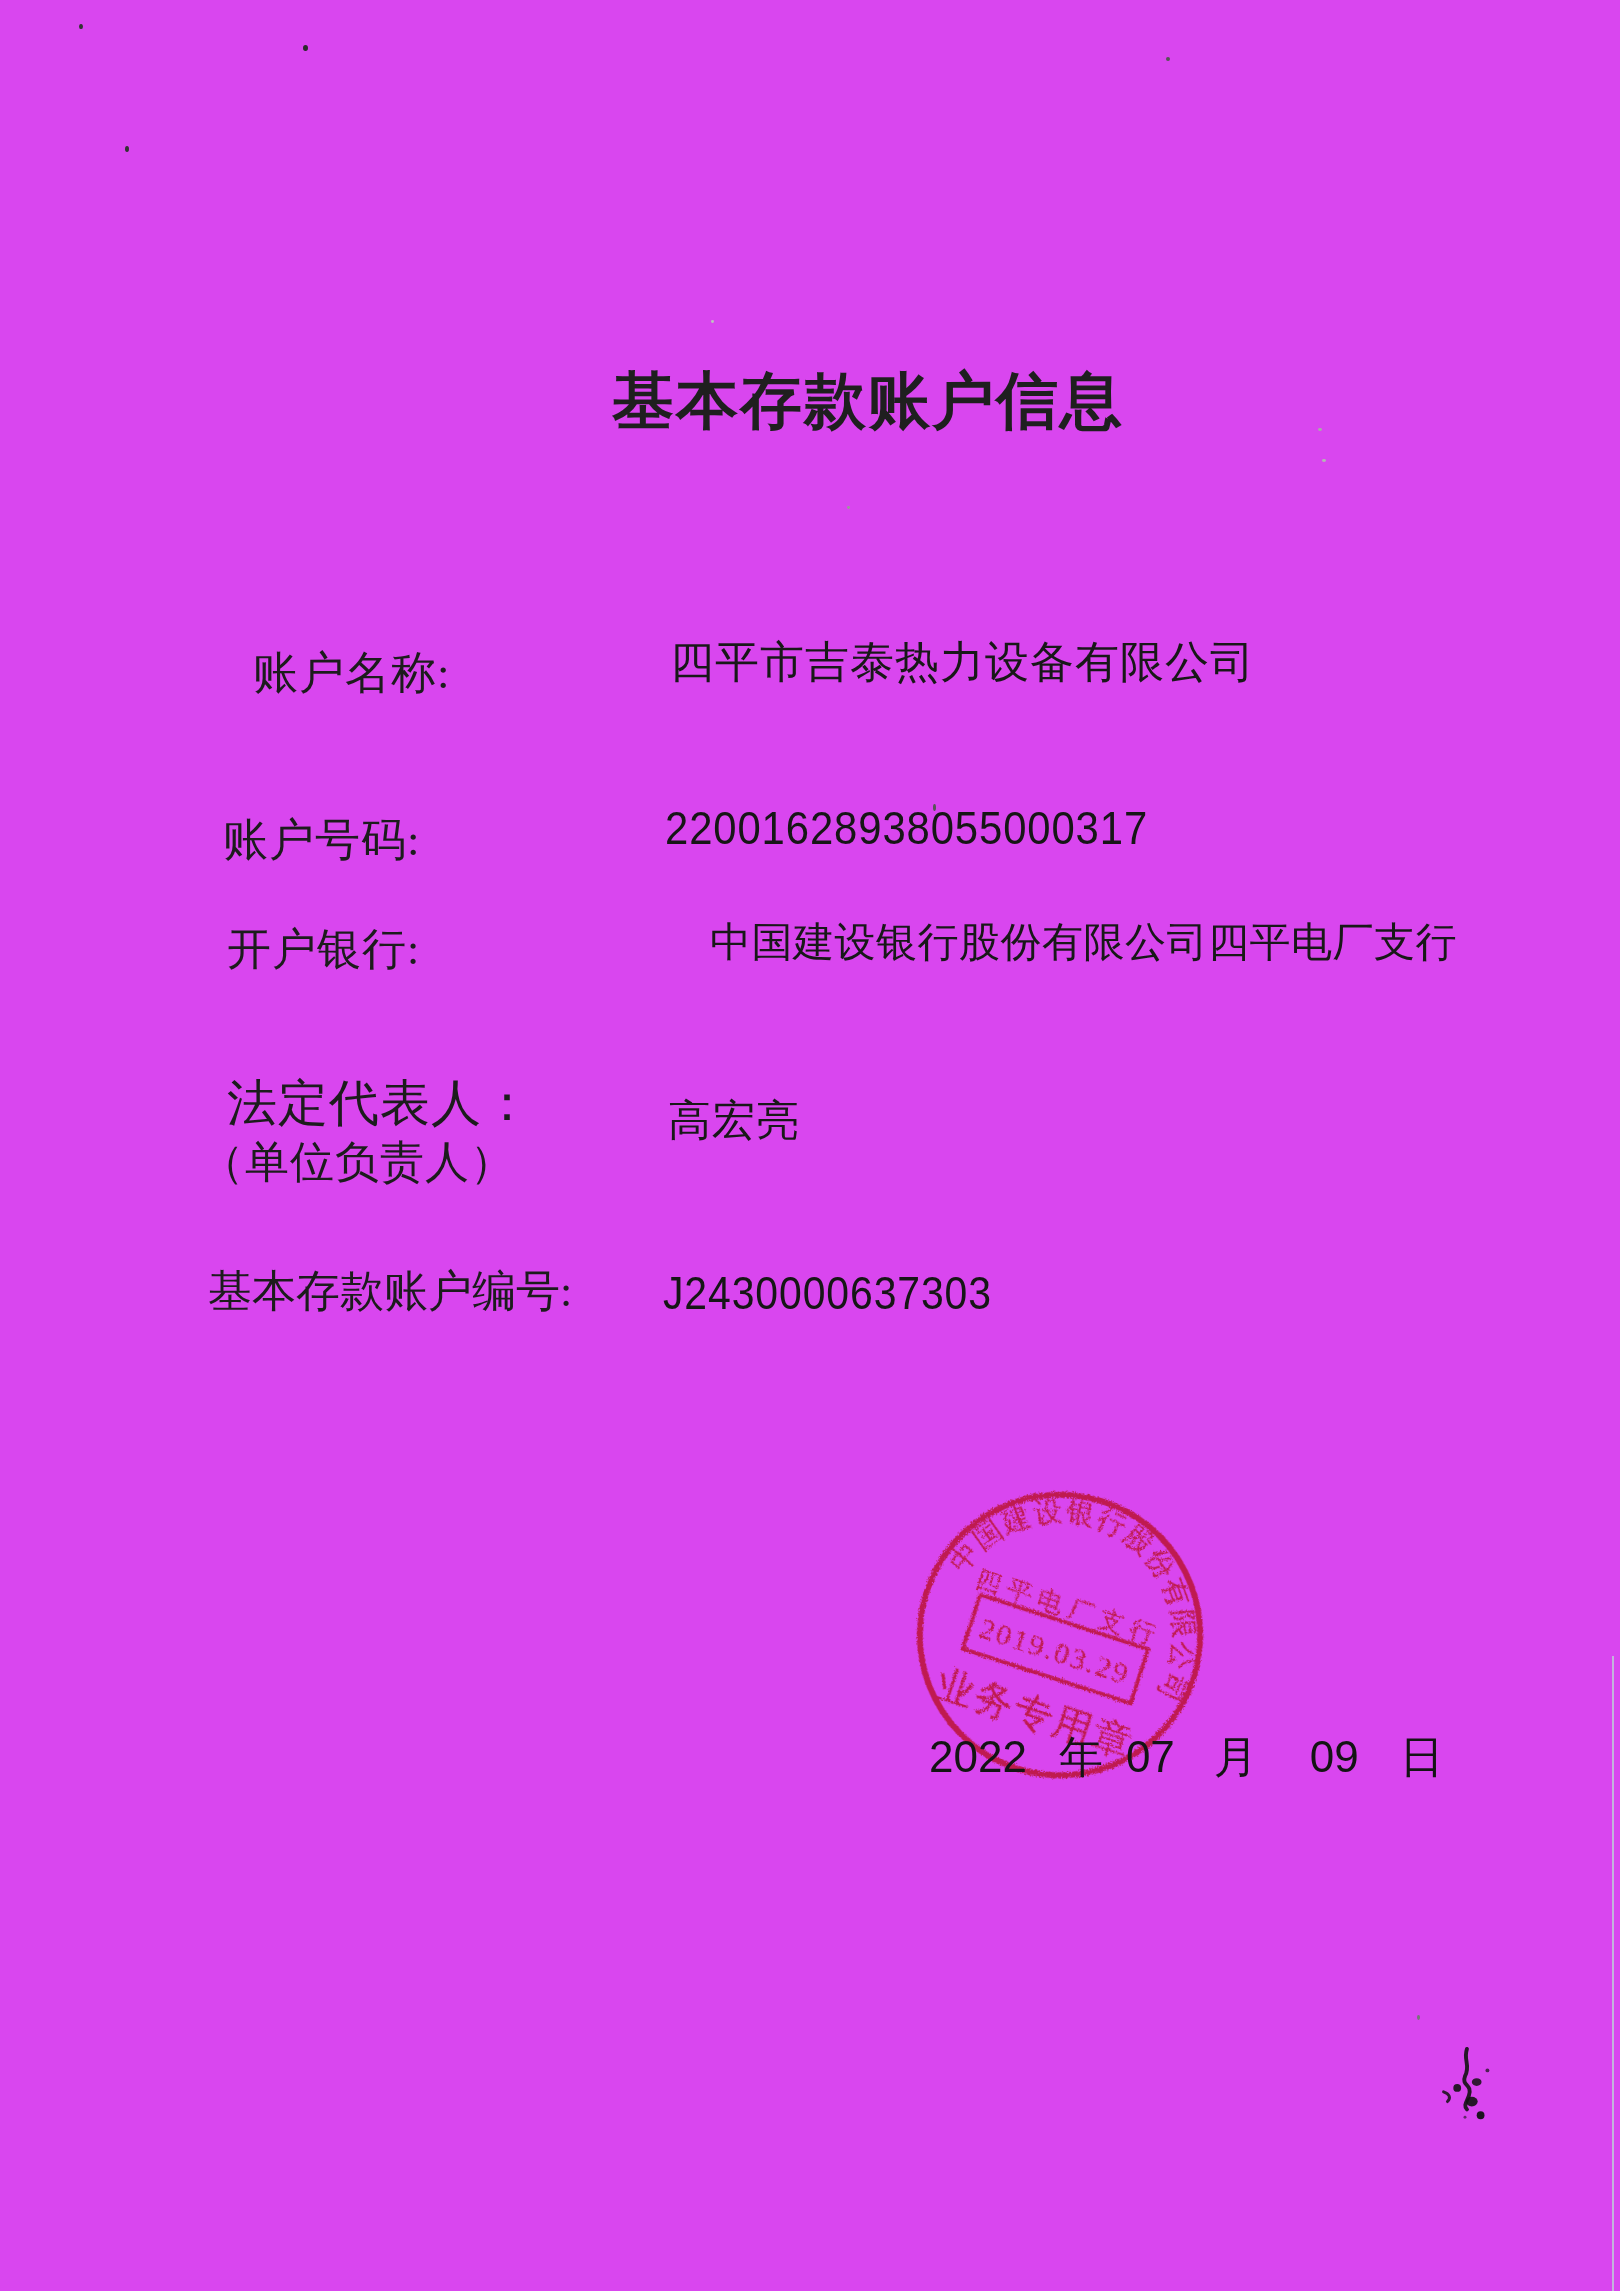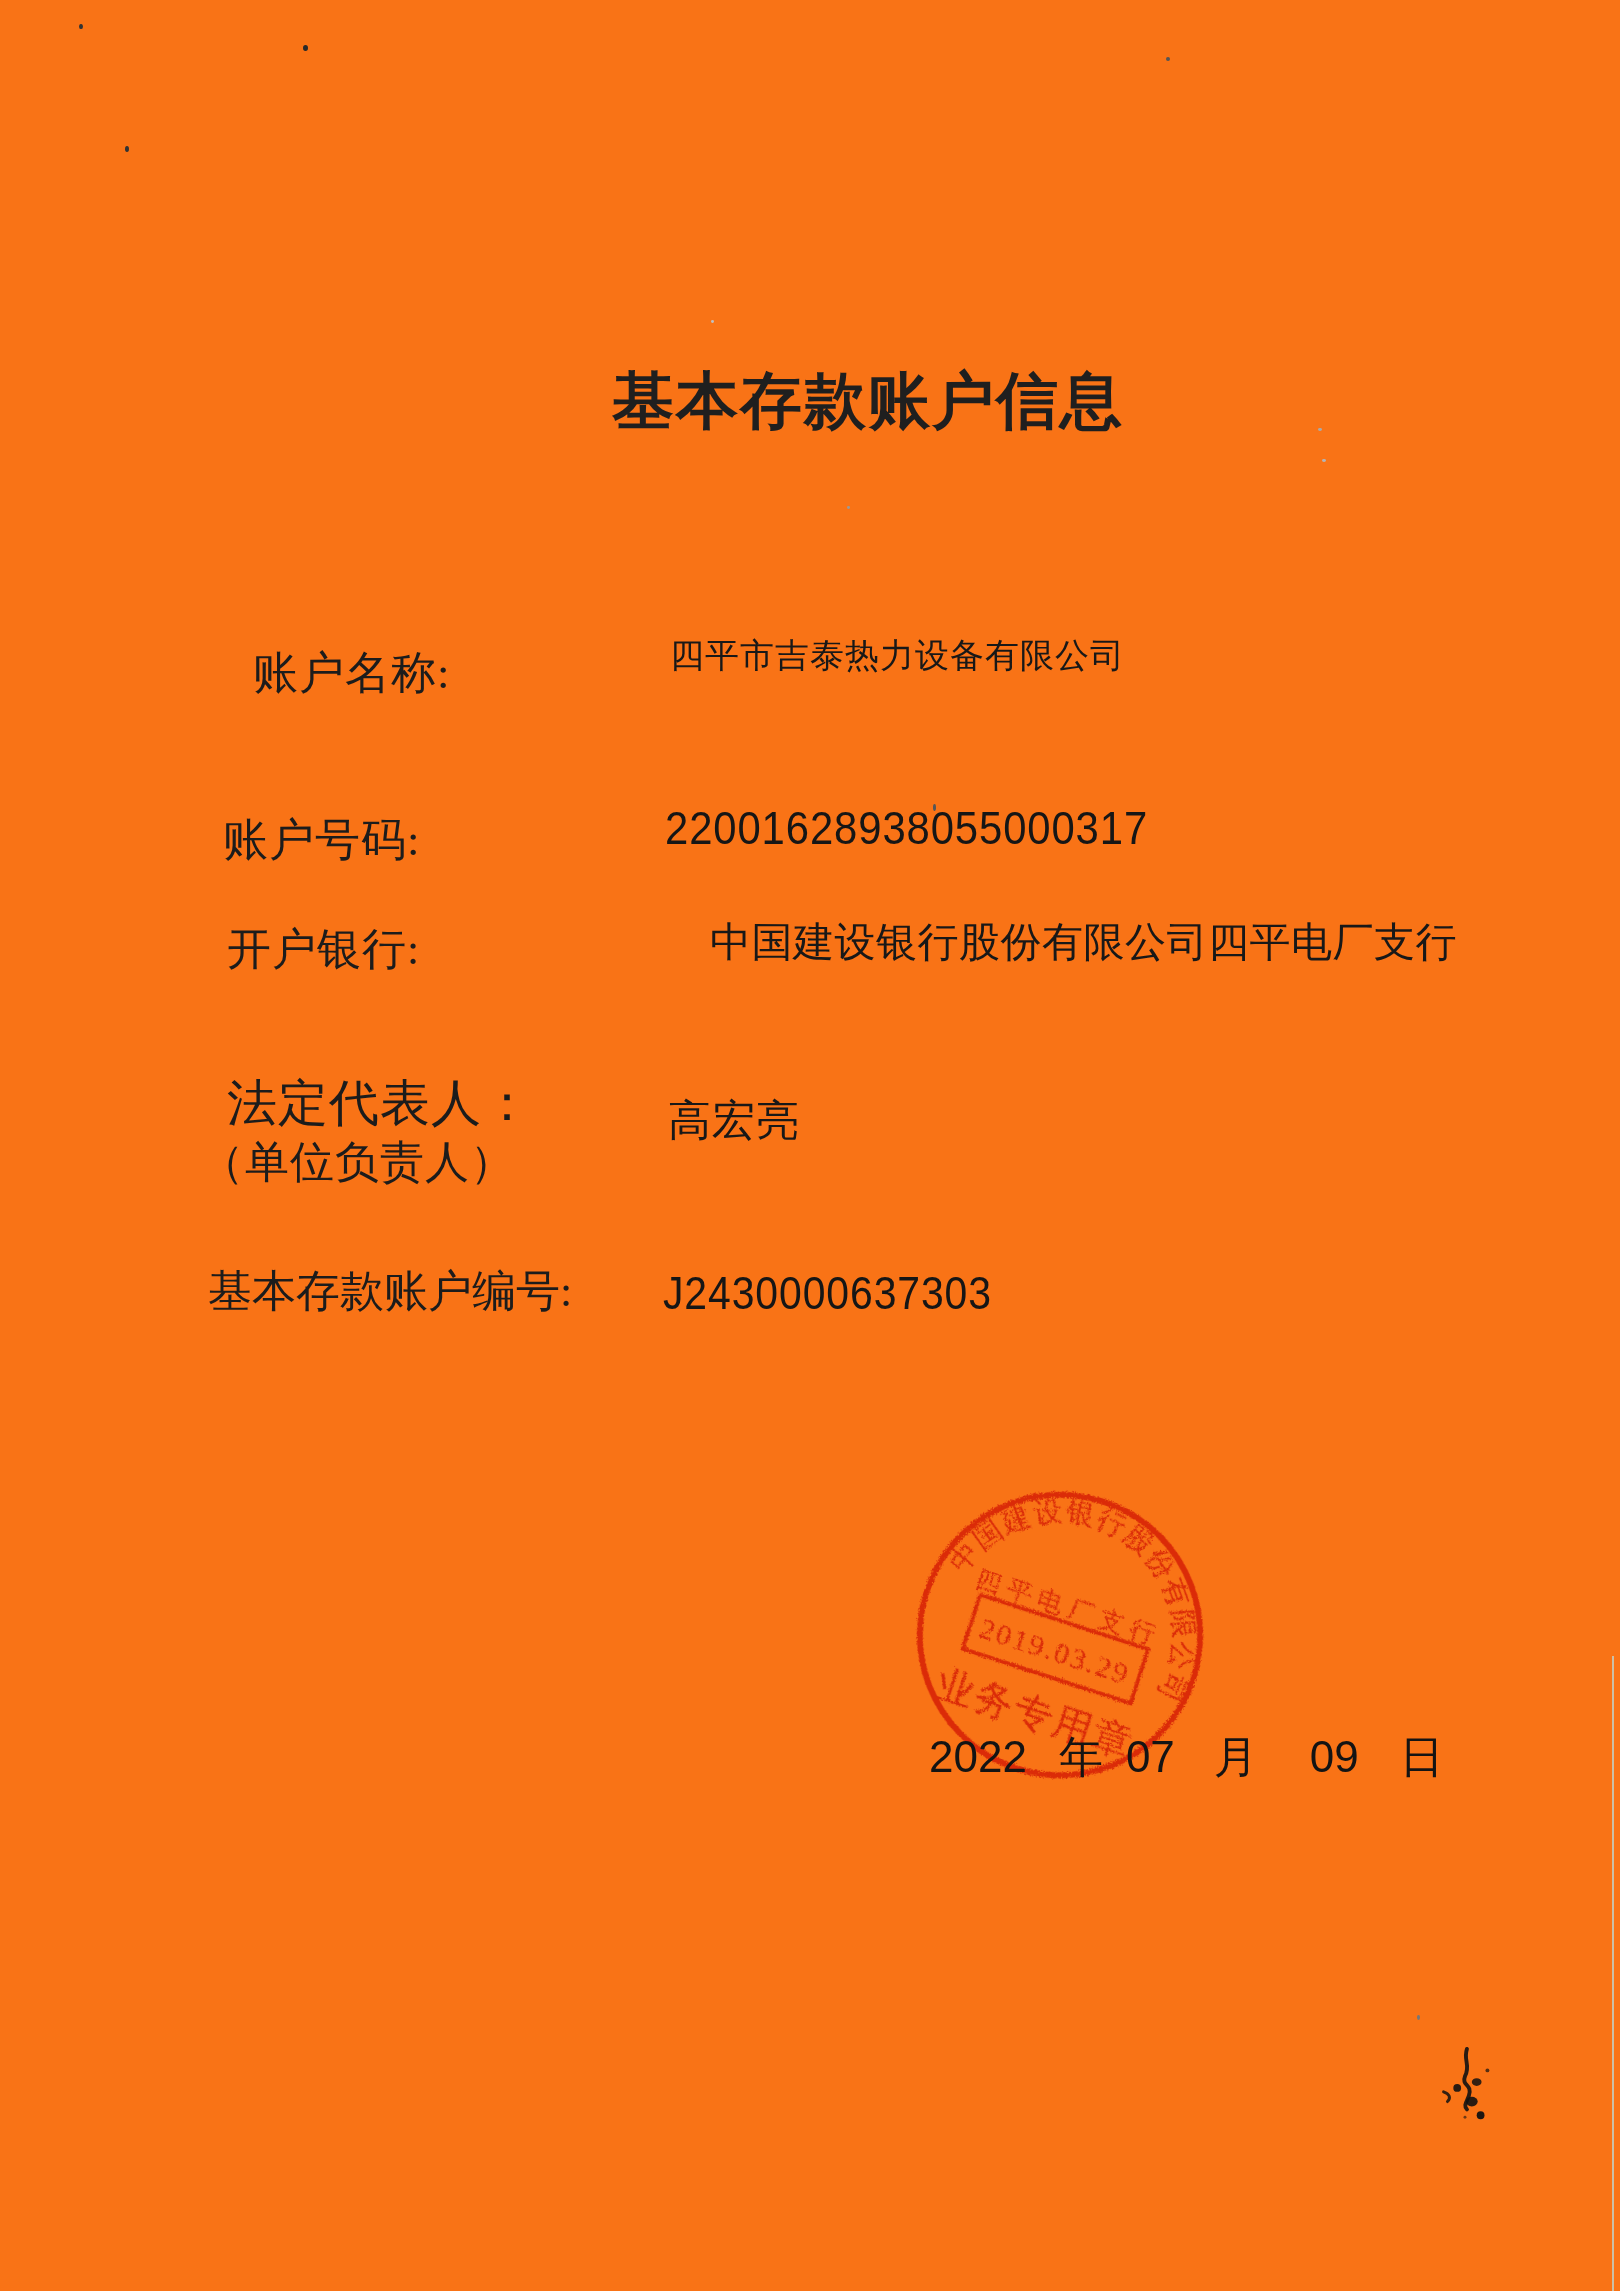--- a/index.html
+++ b/index.html
@@ -1,35 +1,35 @@
 <!DOCTYPE html>
 <html><head>
 <meta charset="utf-8">
 <style>
   html,body{margin:0;padding:0;background:#e8e8e8;}
   .page{
     position:relative;
     width:1620px;height:2292px;
-    background:#f97316;
+    background:#d946ef;
     overflow:hidden;
     font-family:"Liberation Serif","DejaVu Serif",serif;
     color:#1b1b1b;
   }
   .title{
     position:absolute;left:612px;top:359px;
     font-size:62px;font-weight:700;letter-spacing:2px;
     color:#1f1f1f;white-space:nowrap;
     font-family:"Liberation Serif","DejaVu Serif",serif;
   }
   .lbl{
     position:absolute;font-size:45px;letter-spacing:1px;
     white-space:nowrap;color:#1c1c1c;
   }
   .val{
-    position:absolute;font-size:34px;letter-spacing:1px;
+    position:absolute;font-size:44px;letter-spacing:1px;
     white-space:nowrap;color:#181818;
   }
   .num{
     font-family:"Liberation Sans","DejaVu Sans",sans-serif;
     transform:scaleX(0.89);transform-origin:left center;
     letter-spacing:1px;color:#161616;
   }
   .lbl-r1{left:223px;top:643px;margin-left:30px;}
   .val-r1{left:670px;top:633px;}
   .lbl-r2{left:223px;top:810px;}

